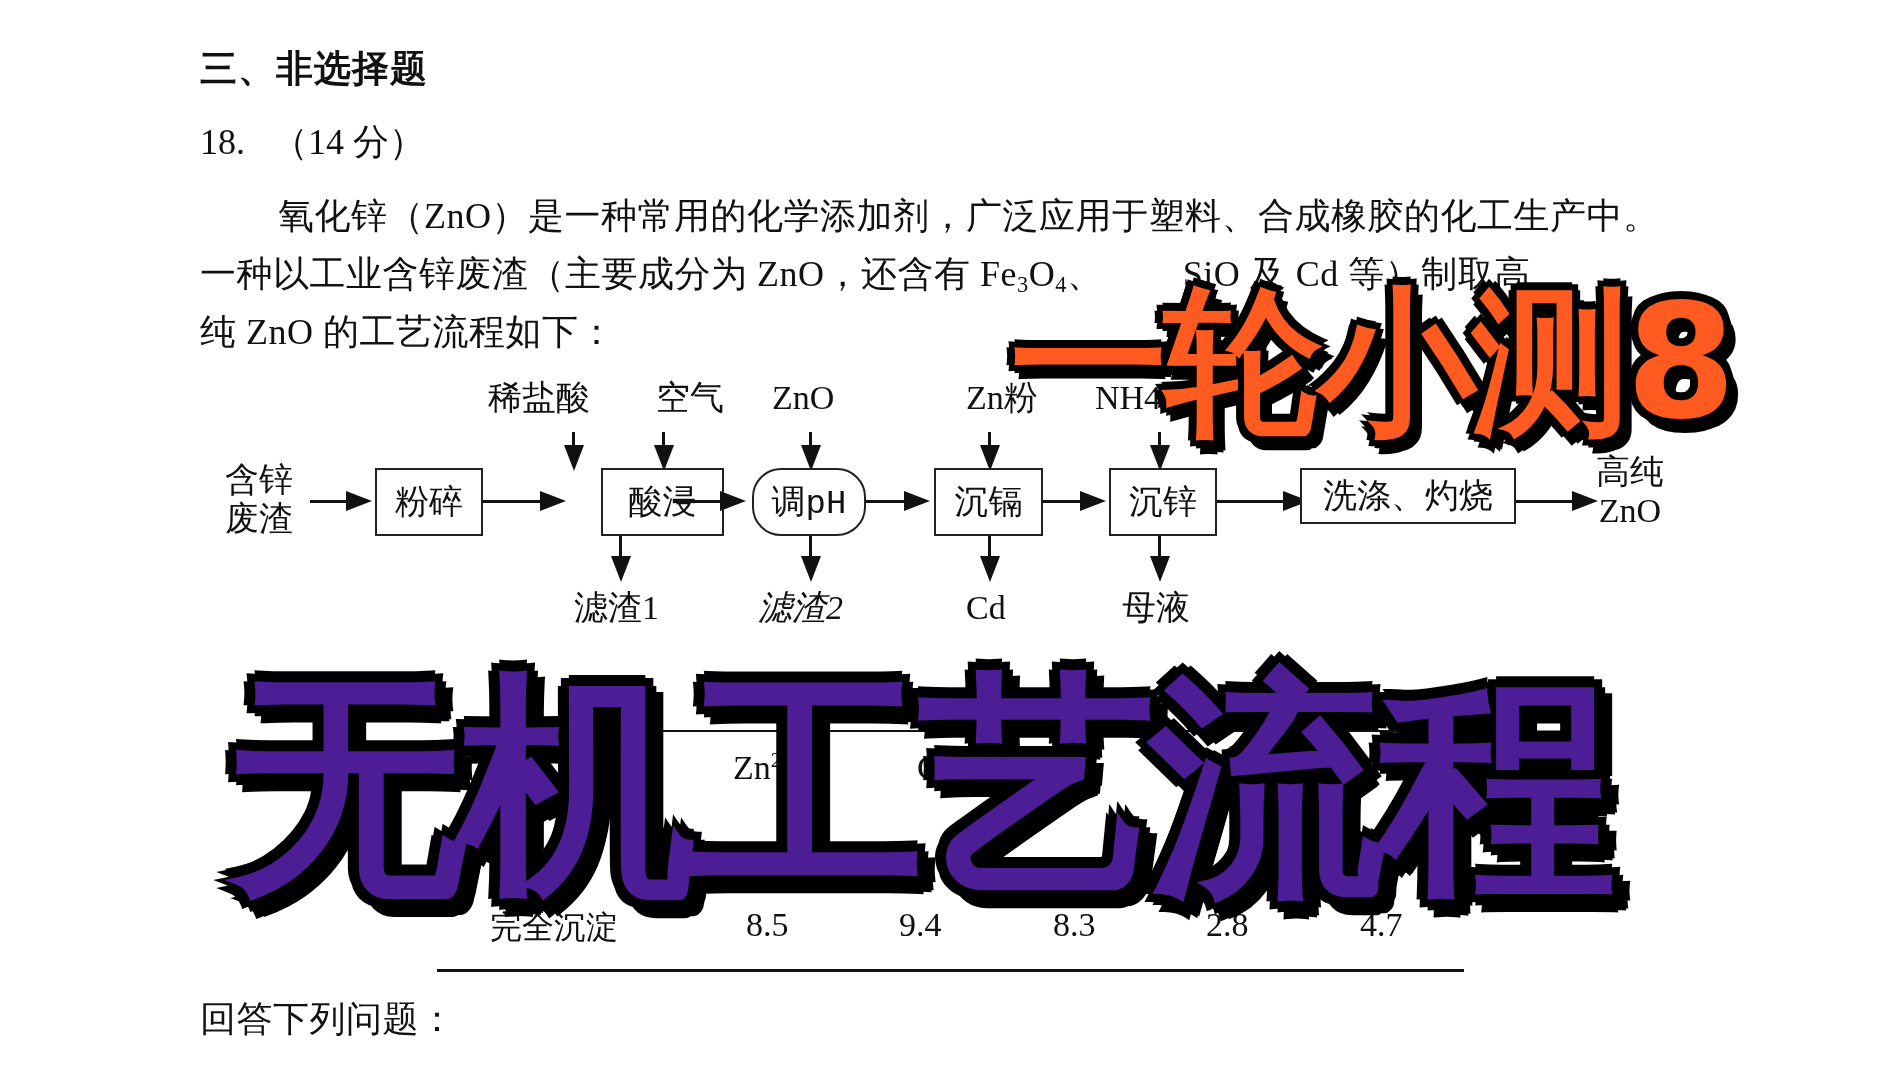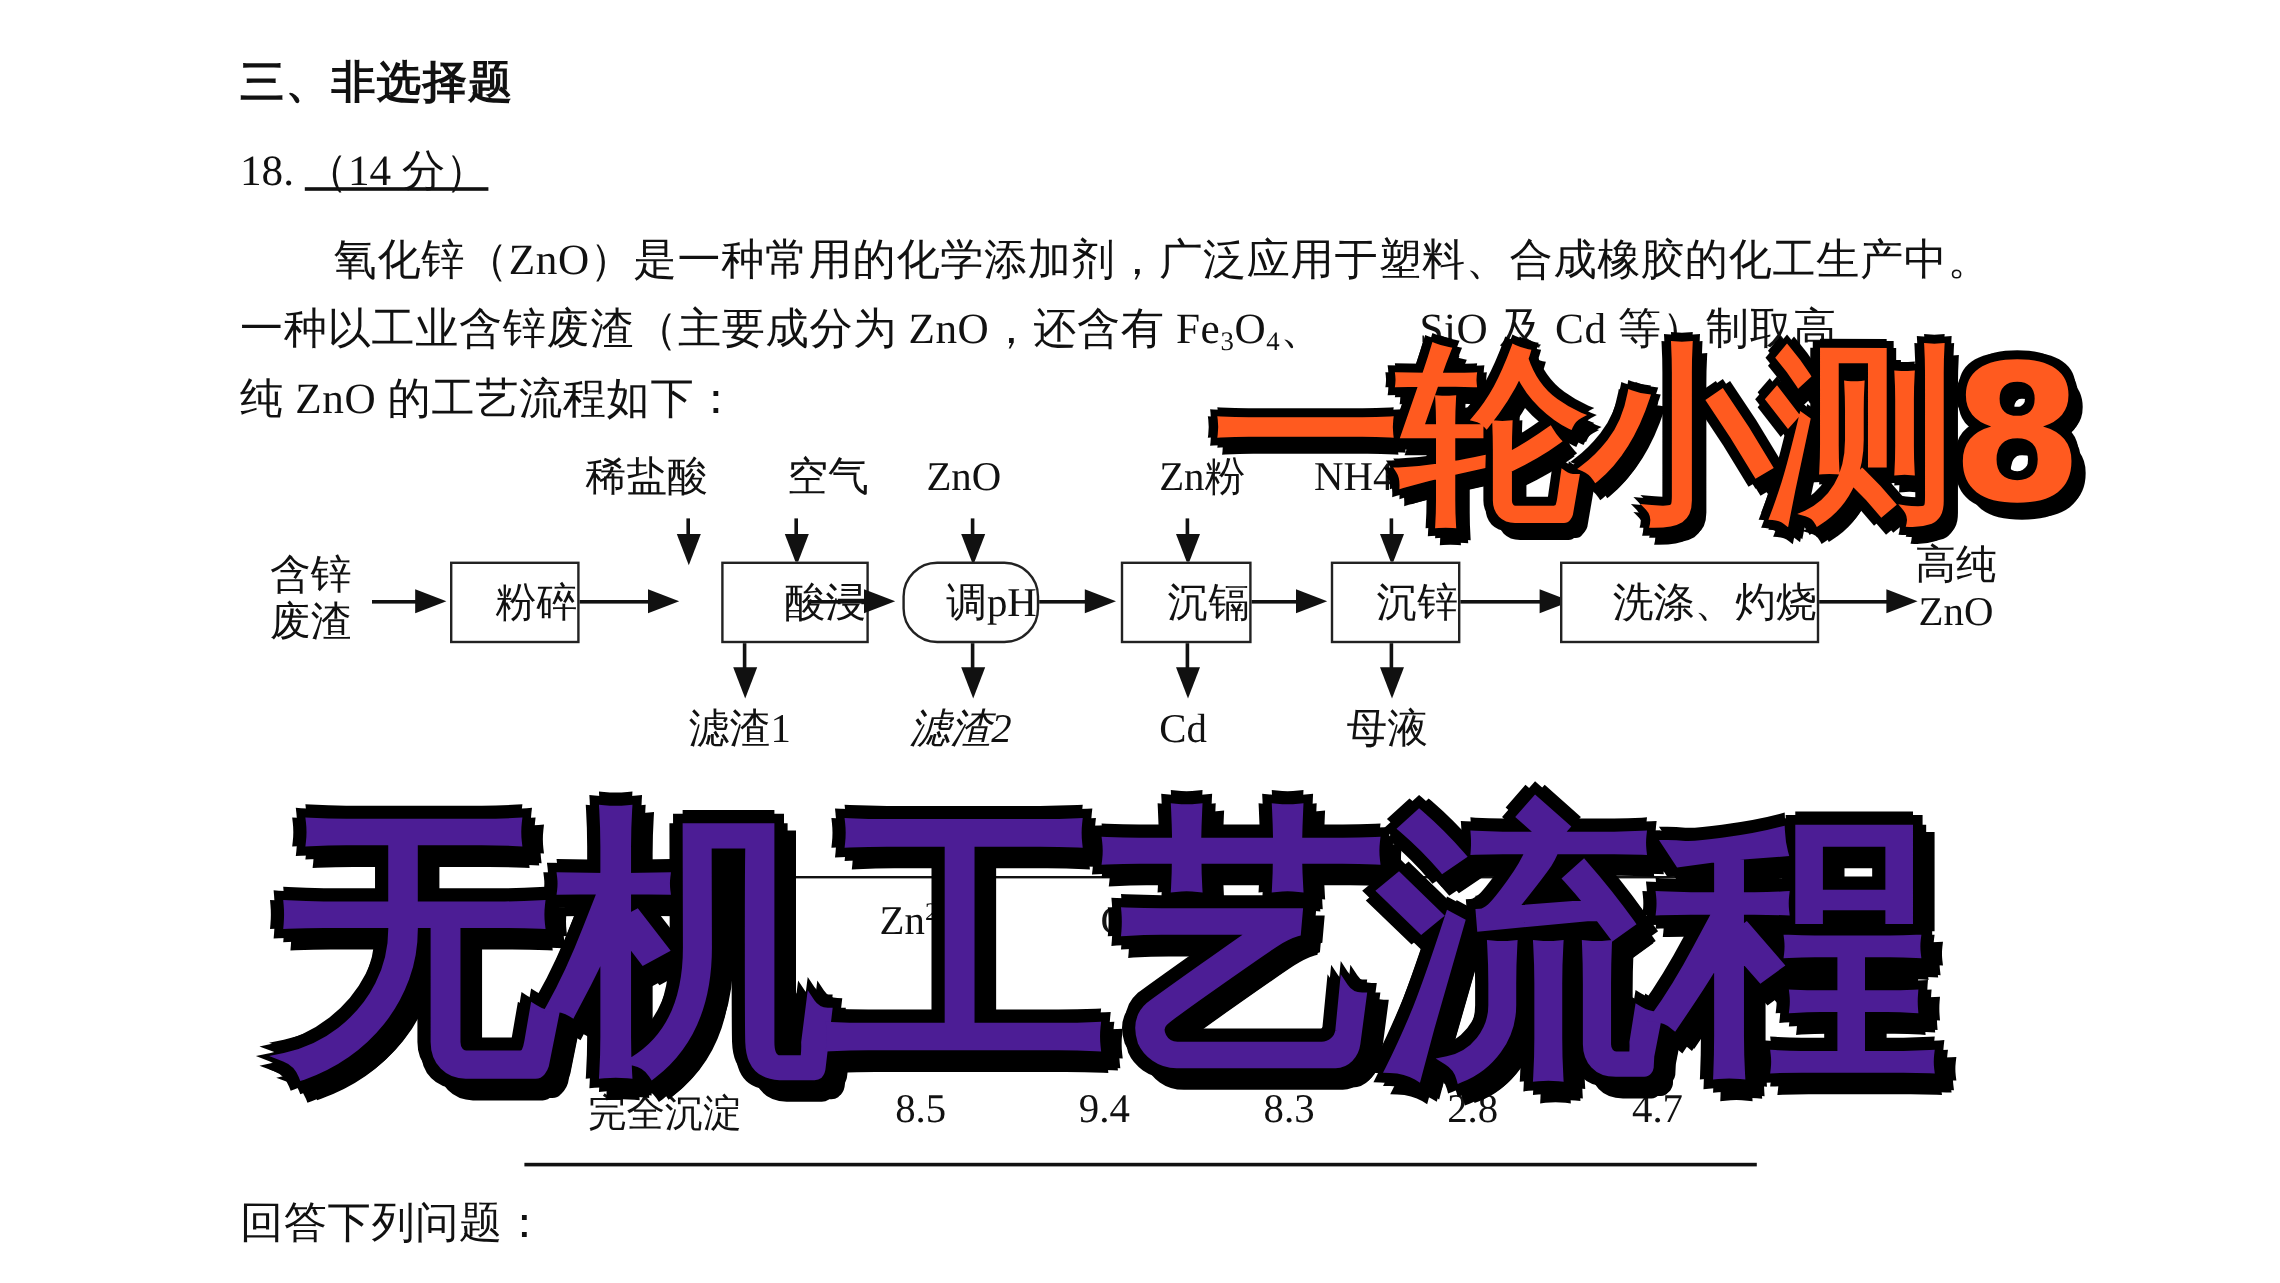--- a/index.html
+++ b/index.html
@@ -2,22 +2,22 @@
 <html><head>
 <meta charset="utf-8">
 <style>
   html, body { margin:0; padding:0; }
   body { width:1900px; height:1069px; background:#ffffff; position:relative; overflow:hidden;
          font-family: "Liberation Serif", "DejaVu Serif", serif; color:#111; }
   .abs { position:absolute; }
   .sec-title { left:200px; top:44px; font-size:37px; font-family:"DejaVu Sans", sans-serif; font-weight:bold; letter-spacing:1px; }
   .qnum { left:200px; top:118px; font-size:36px; }
   .para { font-size:36px; white-space:nowrap; letter-spacing:0.5px; }
-  .box { position:absolute; border:2.5px solid #222; box-sizing:border-box; display:flex; align-items:center; justify-content:flex-end;
-         font-size:34px; background:#fff; }
+  .box { position:absolute; border:2.5px solid #222; box-sizing:border-box; display:flex; align-items:center; justify-content:center;
+         font-size:34px; background:#fff;font-family:Liberation Mono, monospace; }
   .lbl { position:absolute; font-size:34px; white-space:nowrap; text-align:center; line-height:1.15; }
   .hline { position:absolute; height:3px; background:#111; }
   .vline { position:absolute; width:3px; background:#111; }
   .ar-r { position:absolute; width:0; height:0; border-top:10px solid transparent; border-bottom:10px solid transparent; border-left:26px solid #111; }
   .ar-d { position:absolute; width:0; height:0; border-left:10px solid transparent; border-right:10px solid transparent; border-top:26px solid #111; }
   .tbl-cell { position:absolute; font-size:34px; white-space:nowrap; }
   .rule { position:absolute; height:3px; background:#111; }
   .overlay-title { position:absolute; font-family:"DejaVu Sans", sans-serif; font-weight:900; white-space:nowrap; }
   .ov-orange { left:1010px; top:258px; font-size:158px; color:#ff5a1f; letter-spacing:-4px;
     -webkit-text-stroke: 0; 
@@ -32,21 +32,21 @@
       14px 16px 0 #000, 16px 14px 0 #000, 6px 18px 0 #000, 18px 6px 0 #000; }
   sub { font-size:0.62em; vertical-align:-0.25em; }
   sup { font-size:0.62em; vertical-align:0.55em; }
 </style>
 </head>
 <body>
 
 <div class="abs sec-title">三、非选择题</div>
 <div class="abs qnum">
   <span>18.</span>
-  <span style="text-decoration:underline;">（14 分）</span>
+  <span style="margin-left:18px;">（14 分）</span>
 </div>
 
 <div class="abs para" style="left:278px; top:192px;">氧化锌（ZnO）是一种常用的化学添加剂，广泛应用于塑料、合成橡胶的化工生产中。</div>
 <div class="abs para" style="left:200px; top:250px;">
   <span>一种以工业含锌废渣（主要成分为 ZnO，还含有 Fe</span><sub>3</sub><span>O</span><sub>4</sub><span>、</span>
   <span style="margin-left:70px;">SiO</span>
   <span>及 Cd</span>
   <span>等）制取高</span>
 </div>
 <div class="abs para" style="left:200px; top:308px;">纯 ZnO 的工艺流程如下：</div>
@@ -110,21 +110,21 @@
   <div class="ar-d" style="left:1150px; top:445px;"></div>
   <div class="box" style="left:1109px; top:468px; width:108px; height:68px;">
     <span>沉锌</span>
   </div>
   <div class="vline" style="left:1158px; top:536px; height:24px;"></div>
   <div class="ar-d" style="left:1150px; top:556px;"></div>
   <div class="lbl" style="left:1122px; top:588px;">母液</div>
   <div class="hline" style="left:1217px; top:500px; width:70px;"></div>
   <div class="ar-r" style="left:1283px; top:491px;"></div>
 
-  <div class="box" style="left:1300px; top:468px; width:216px; height:68px;">
+  <div class="box" style="left:1300px; top:468px; width:216px; height:56px;">
     <span>洗涤、灼烧</span>
   </div>
   <div class="hline" style="left:1516px; top:500px; width:60px;"></div>
   <div class="ar-r" style="left:1572px; top:491px;"></div>
   <div class="lbl" style="left:1596px; top:452px;">
     <div>高纯</div>
     <div>ZnO</div>
   </div>
 </div>
 

